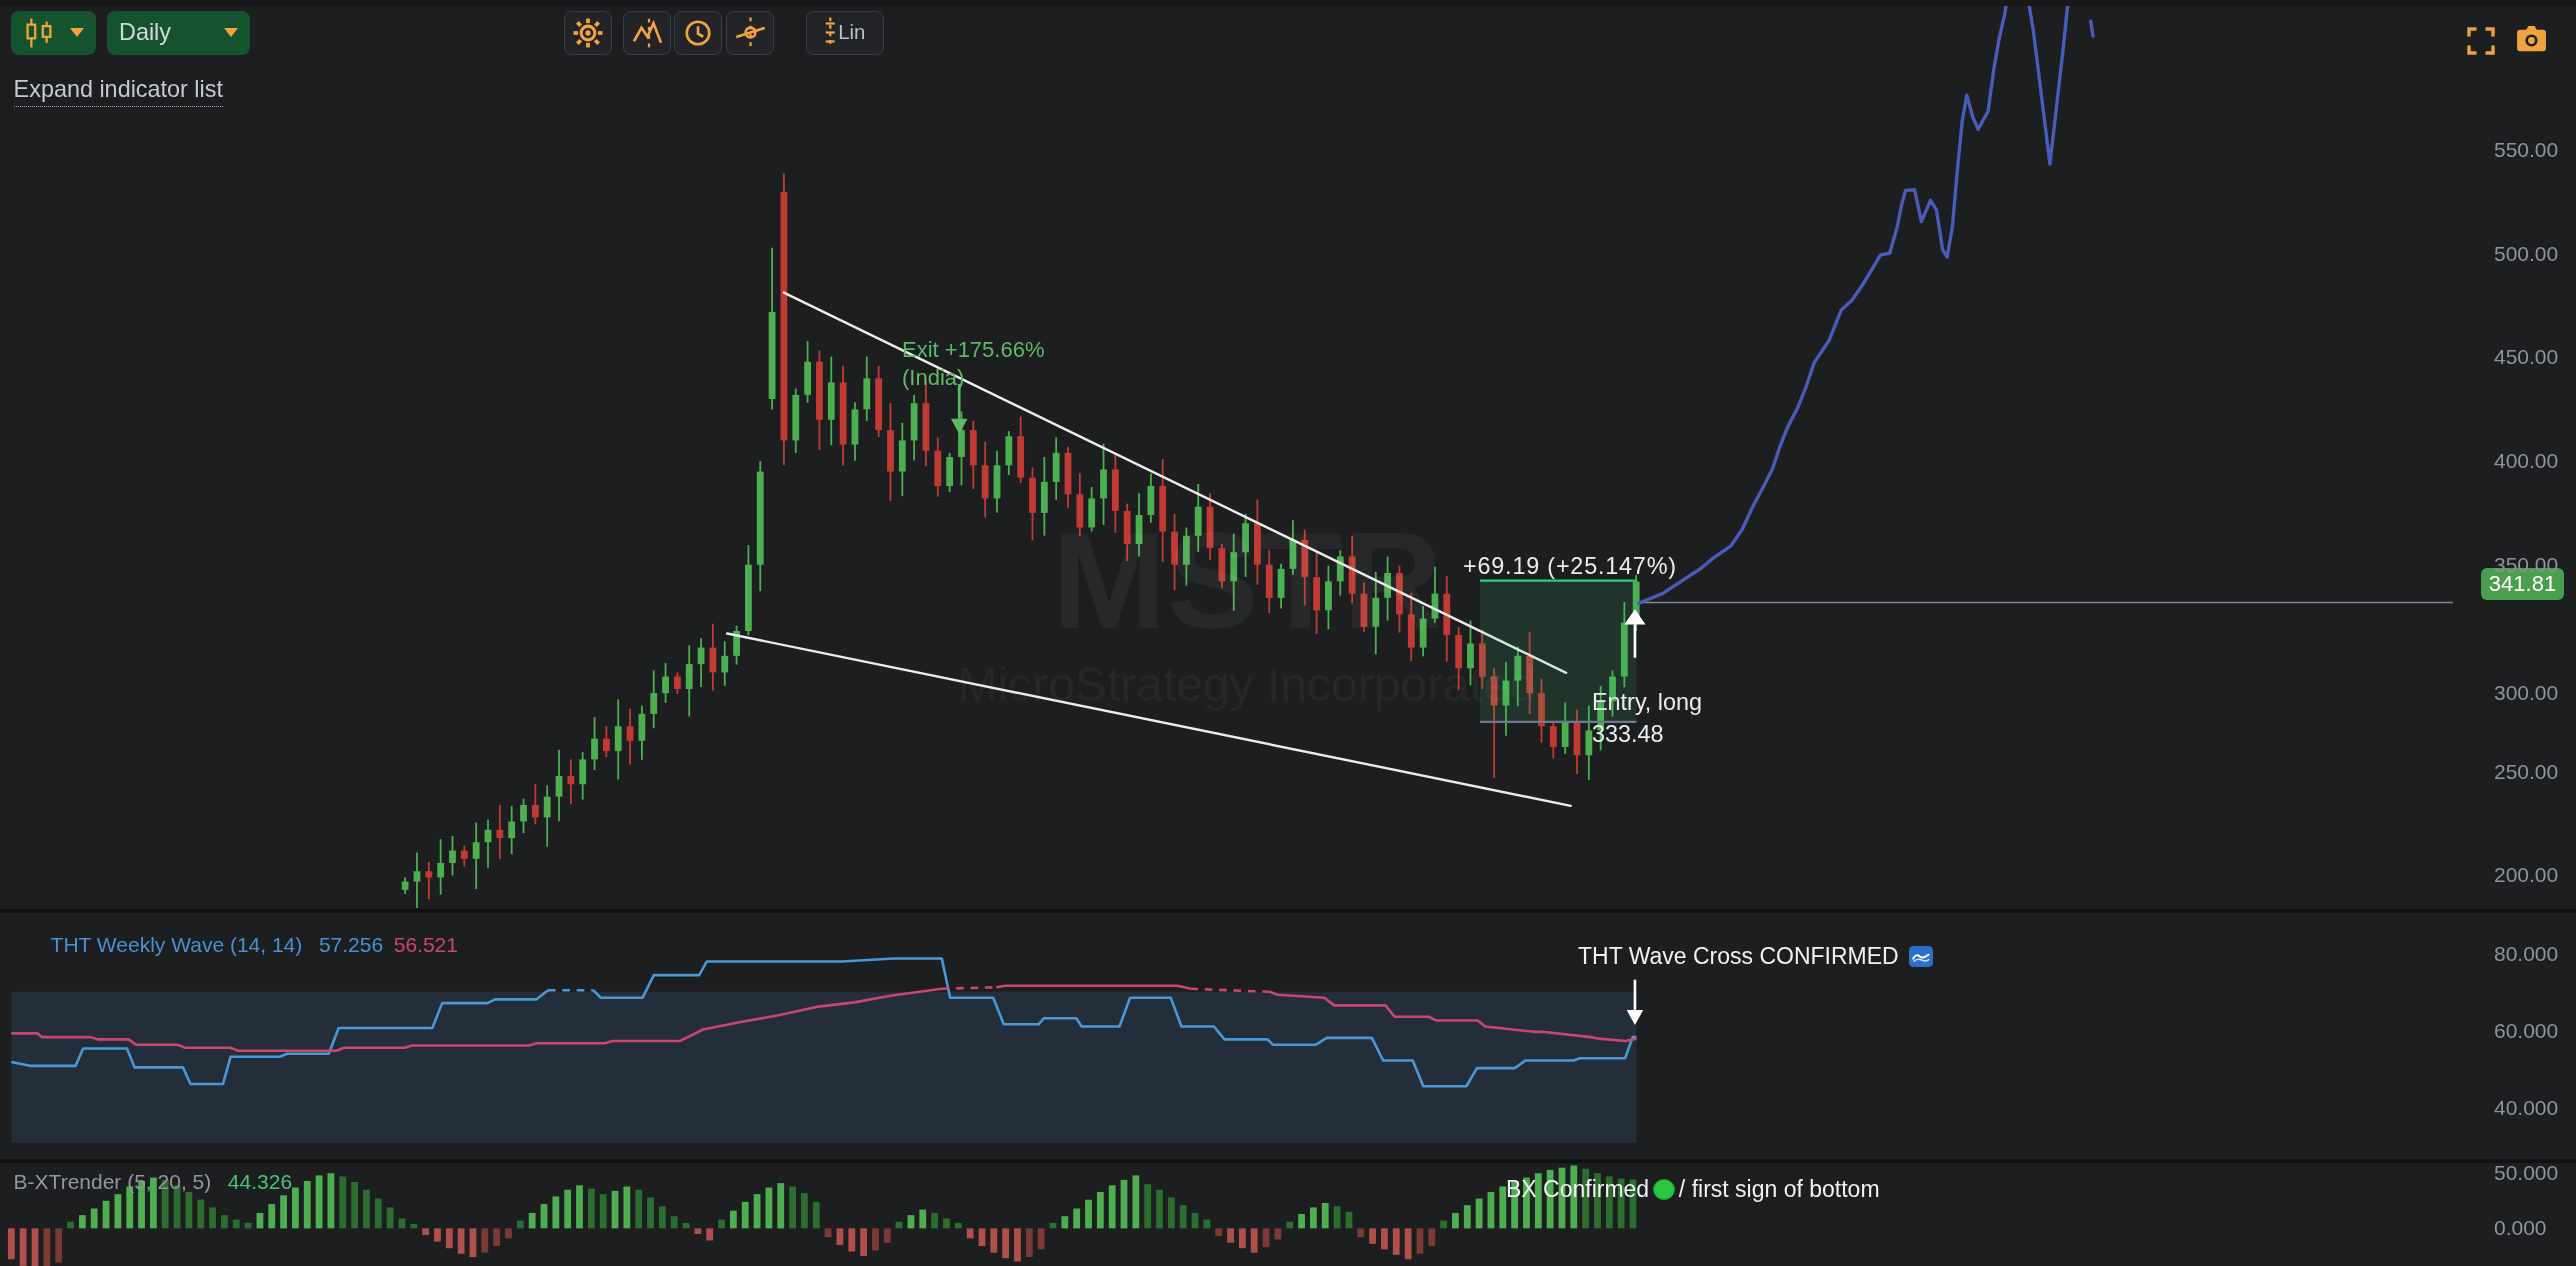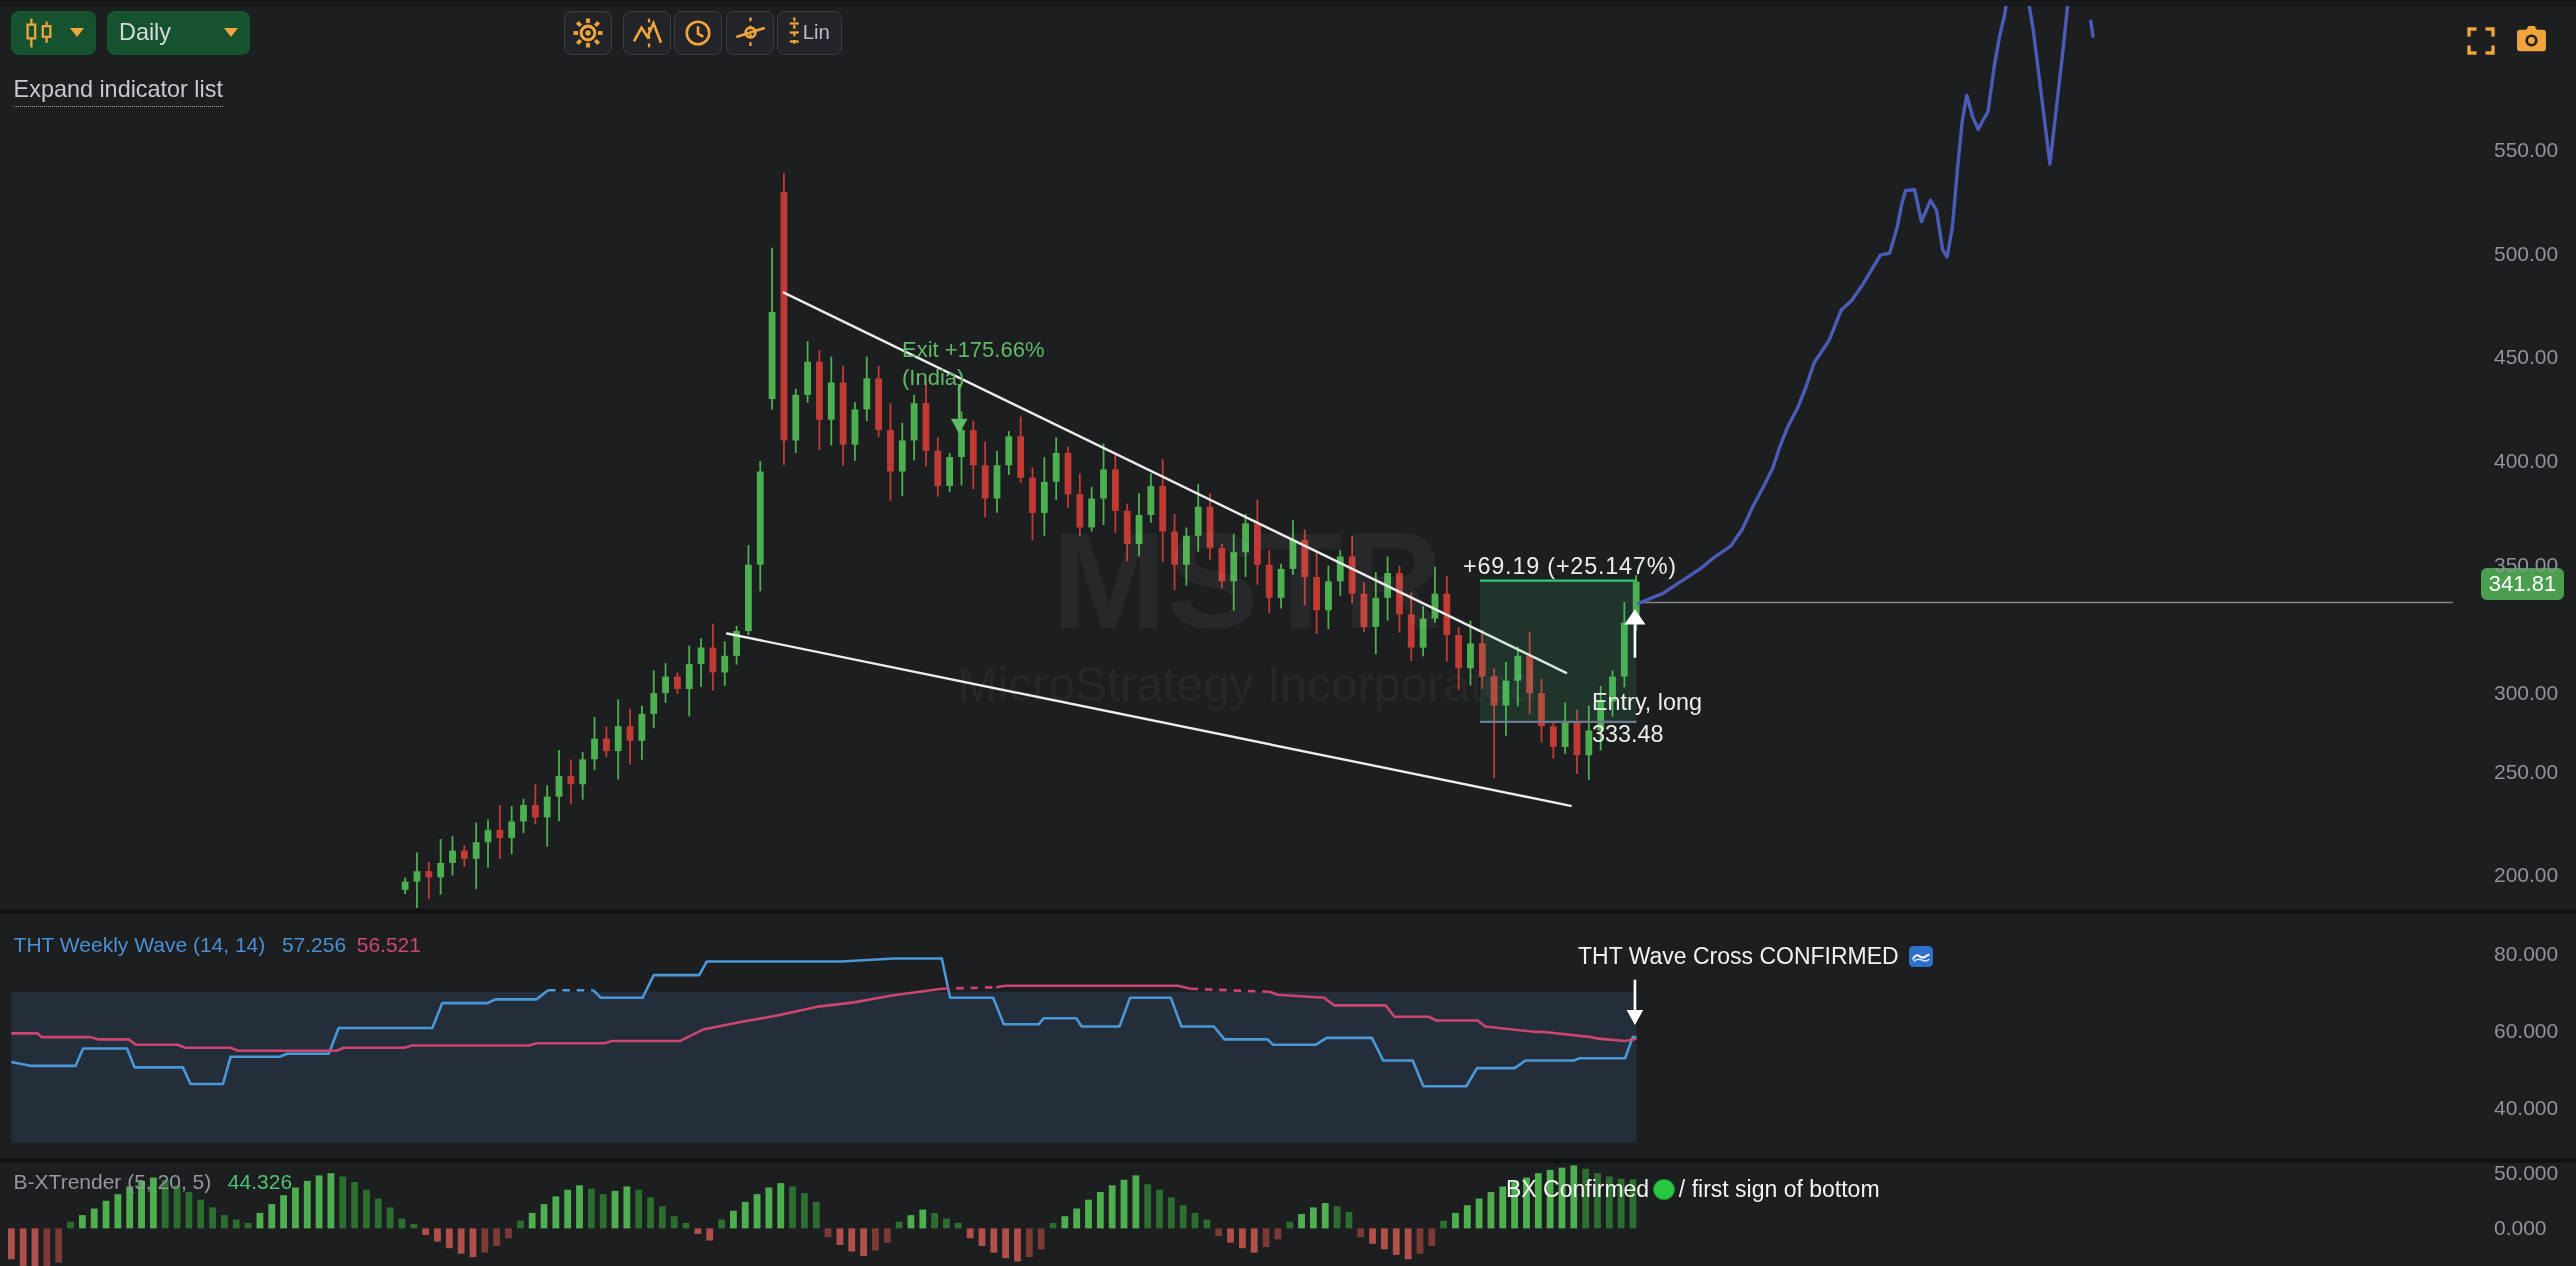--- a/index.html
+++ b/index.html
@@ -54,21 +54,21 @@
             display:flex;gap:4px;align-items:center;}
   .wave-emoji{display:inline-flex;width:24px;height:21px;background:#2e6fca;border-radius:4.5px;
               align-items:center;justify-content:center;}
   .dot-green{display:inline-block;width:19.7px;height:19.7px;border-radius:50%;background:#28c840;
              border:1.5px solid #1d9130;}
 
   
   .ind-label{position:absolute;display:flex;align-items:baseline;font-size:21px;}
   #tht-label{left:13.6px;top:933px;}
   #bxt-label{left:13.6px;top:1170px;}
-  .tht-title{color:#4a90d2;} .tht-v1{color:#4a90d2;margin-left:16.6px;} .tht-v2{color:#d1446e;margin-left:10.6px;}
+  .tht-title{color:#4a90d2;margin-left:37px;} .tht-v1{color:#4a90d2;margin-left:16.6px;} .tht-v2{color:#d1446e;margin-left:10.6px;}
   .bxt-title{color:#9297a2;} .bxt-v{color:#4cc273;margin-left:16.6px;}
 </style>
 </head>
 <body>
 
 <div class="page">
 
   <svg id="chart-svg" width="2576" height="1267" viewBox="0 0 3408 1676">
       <g>
         <rect x="15" y="1312" width="2150" height="200" fill="#242e3a"></rect>
@@ -527,21 +527,21 @@
   </div>
 
   <div class="icon-btn" style="left:726px">
     <svg width="33" height="33" viewBox="0 0 44 44">
       <line x1="22" y1="2" x2="22" y2="42" stroke="#f0a43e" stroke-width="3" stroke-dasharray="5 6"></line>
       <line x1="3" y1="28" x2="41" y2="16" stroke="#f0a43e" stroke-width="3.5"></line>
       <circle cx="22" cy="22" r="6.5" stroke="#f0a43e" stroke-width="3.5" fill="none"></circle>
     </svg>
   </div>
 
-  <div class="icon-btn" style="left:777px;width:65px">
+  <div class="icon-btn" style="left:806px;width:78px">
     <svg width="10.6" height="33" viewBox="0 0 14 44">
       <line x1="7" y1="2" x2="7" y2="42" stroke="#f0a43e" stroke-width="3" stroke-dasharray="5 5"></line>
       <line x1="1" y1="10" x2="13" y2="10" stroke="#f0a43e" stroke-width="3"></line>
       <line x1="1" y1="22" x2="13" y2="22" stroke="#f0a43e" stroke-width="3"></line>
       <line x1="1" y1="34" x2="13" y2="34" stroke="#f0a43e" stroke-width="3"></line>
     </svg>
     <span class="lin-text">Lin</span>
   </div>
 
   <div class="corner-icon" style="left:2466px;top:26px">

